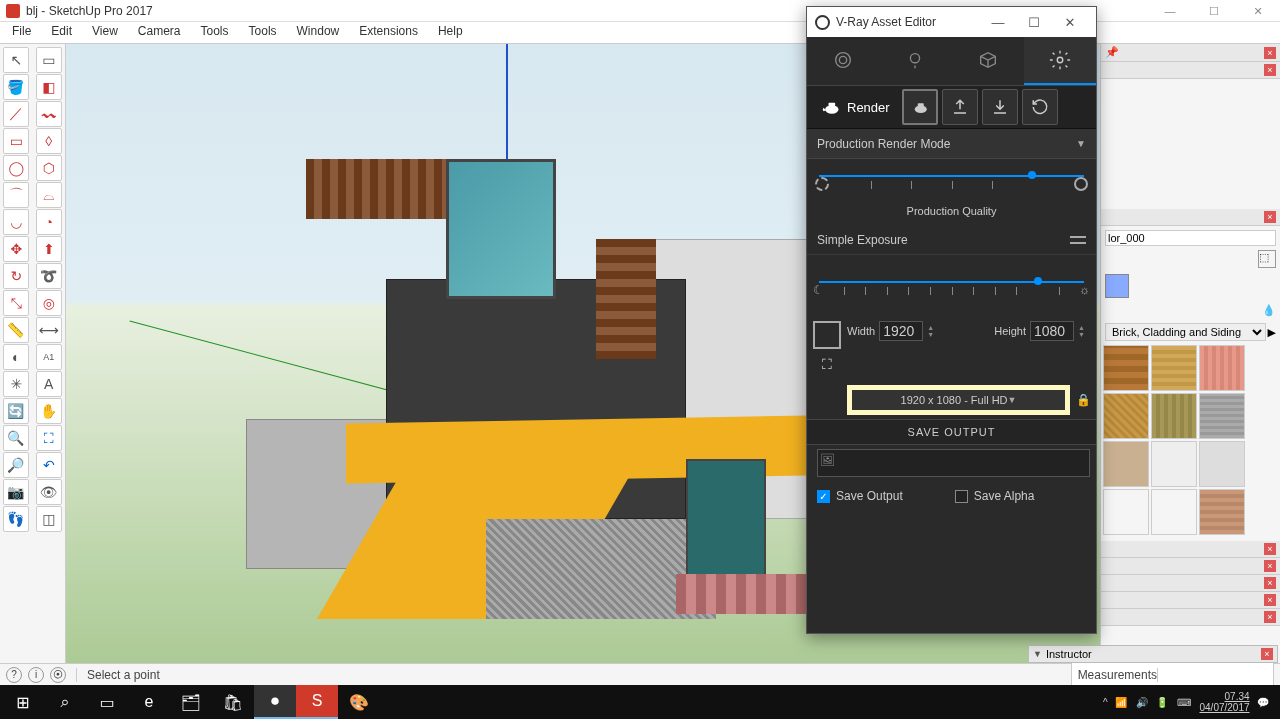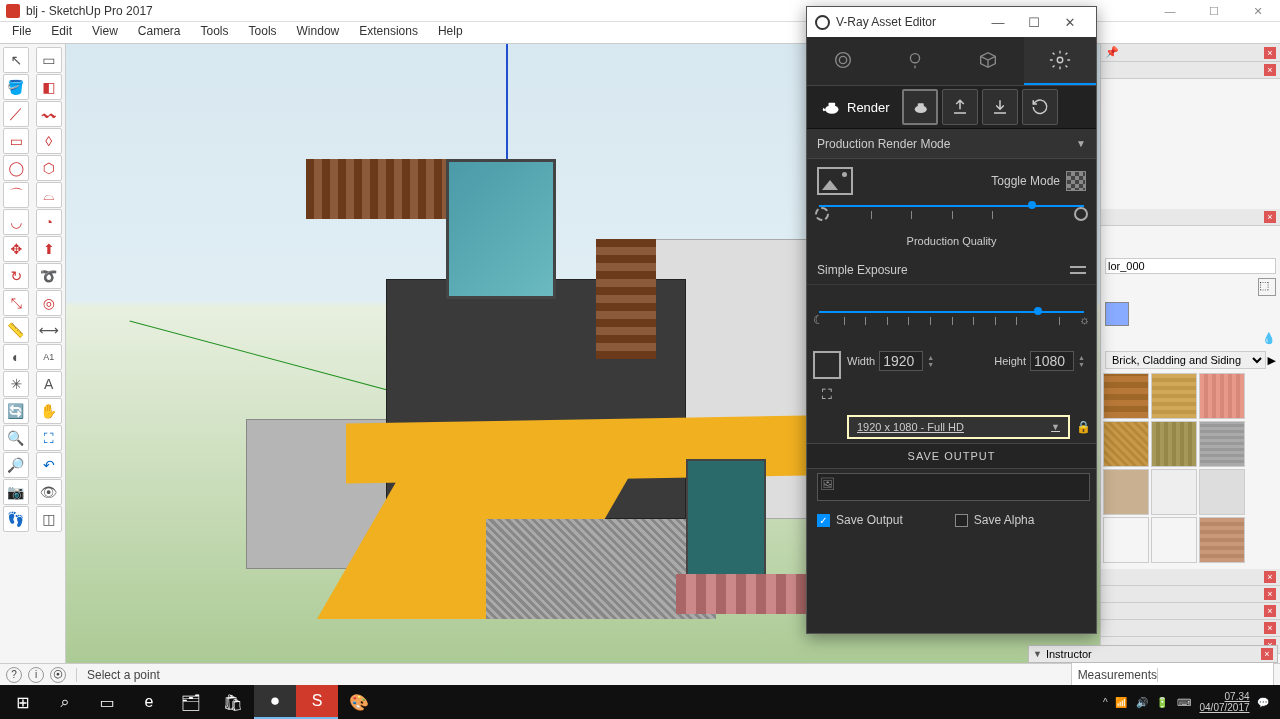--- a/index.html
+++ b/index.html
@@ -41,21 +41,21 @@
 .b-stone { left:240px; top:380px; width:230px; height:100px; background:repeating-linear-gradient(45deg,#888,#888 3px,#aaa 3px,#aaa 6px);}
 .b-right { left:400px; top:100px; width:210px; height:280px; background:#ddd; border:1px solid #aaa;}
 .b-right-wood { left:350px; top:100px; width:60px; height:120px; background:repeating-linear-gradient(0deg,#6a3a1a,#6a3a1a 8px,#8a5a3a 8px,#8a5a3a 16px);}
 .b-deck { left:430px; top:435px; width:170px; height:40px; background:repeating-linear-gradient(90deg,#a66,#a66 10px,#c88 10px,#c88 20px);}
 .b-door { left:440px; top:320px; width:80px; height:120px; background:#2a6a6a; border:2px solid #444;}
 
 
 .right-panels { width:180px; background:#f5f5f5; border-left:1px solid #ccc; font-size:11px;}
 .rp-header { background:#e8e8e8; padding:2px 4px; display:flex; justify-content:space-between; align-items:center; border-bottom:1px solid #ccc;}
 .rp-close { width:12px; height:12px; background:#d55; color:#fff; font-size:9px; display:flex; align-items:center; justify-content:center;}
-.rp-body { padding:4px;margin-top:28px; }
+.rp-body { padding:4px; }
 .rp-input { width:100%; border:1px solid #ccc; padding:1px 2px; font-size:11px;}
 .mat-grid { display:grid; grid-template-columns: repeat(3, 46px); gap:2px; padding:2px;}
 .mat-swatch { width:46px; height:46px; border:1px solid #ccc;}
 .ms-brick1 { background:repeating-linear-gradient(0deg,#b87838,#b87838 6px,#a06828 6px,#a06828 12px);}
 .ms-brick2 { background:repeating-linear-gradient(0deg,#d0a858,#d0a858 4px,#c09848 4px,#c09848 8px);}
 .ms-brick3 { background:repeating-linear-gradient(90deg,#e89888,#e89888 4px,#d88878 4px,#d88878 8px);}
 .ms-brick4 { background:repeating-linear-gradient(45deg,#c69848,#c69848 3px,#b68838 3px,#b68838 6px);}
 .ms-brick5 { background:repeating-linear-gradient(90deg,#a69858,#a69858 4px,#968848 4px,#968848 8px);}
 .ms-grey { background:repeating-linear-gradient(0deg,#aaa,#aaa 3px,#999 3px,#999 6px);}
 .ms-tan { background:#c8b090;}
@@ -103,21 +103,21 @@
 
 .image-size-hdr { text-align:center; padding:6px; font-size:11px; letter-spacing:1px; background:#242424; border-top:1px solid #444; border-bottom:1px solid #444;}
 .image-size-body { display:flex; align-items:flex-start; padding:6px; gap:6px;}
 .aspect-icon { width:28px; height:28px; border:2px solid #aaa;}
 .corner-icon { width:22px; height:22px; color:#ccc; font-size:14px; text-align:center; line-height:22px;}
 .dim-col { display:flex; align-items:center; gap:4px; font-size:11px;}
 .dim-input { width:44px; background:#222; border:1px solid #555; color:#ccc; padding:1px 3px; font-size:14px;}
 .spin { width:12px; display:flex; flex-direction:column; font-size:7px; color:#888;}
 
 .res-row { display:flex; align-items:center; padding:4px 6px; gap:6px;}
-.res-dropdown { flex:1; background:#333; border:2px solid #fef9c3; padding:4px 8px; font-size:11px; display:flex; justify-content:space-between; align-items:center;text-decoration:underline;}
+.res-dropdown { flex:1; background:#333; border:5px solid #fef9c3; padding:4px 8px; font-size:11px; display:flex; justify-content:center; align-items:center;}
 .lock-icon { width:14px; color:#0090ff;}
 
 .save-output-row { display:flex; align-items:center; padding:4px 6px;}
 .save-path { flex:1; height:28px; background:#222; border:1px solid #555; margin-left:4px; display:flex; align-items:center;}
 .save-path .ic { width:24px; height:20px; margin-left:2px; color:#888;}
 
 .check-row { display:flex; align-items:center; padding:8px 10px; gap:6px;}
 .check-row .spacer { width:40px;}
 .checkbox { width:13px; height:13px; border:1px solid #888; background:#222; display:inline-flex; align-items:center; justify-content:center; font-size:10px;}
 .checkbox.checked { background:#0090ff; border-color:#0090ff; color:#fff;} 
@@ -421,27 +421,20 @@
     </div>
   </div>
 
   <div class="vray-dropdown">
     <span>Production Render Mode</span>
     <span class="arrow">▼</span>
   </div>
 
 
   <div class="vray-quality">
-    <div class="vray-quality-row">
-      <div class="vray-img-icon"></div>
-      <div style="display:flex;align-items:center;gap:6px;">
-        <span>Toggle Mode</span>
-        <div class="vray-toggle-icon"></div>
-      </div>
-    </div>
     <div class="vray-slider-track">
       <div class="vray-slider-line"></div>
       <div class="vray-end-icon" style="left:-2px; border-style:dashed;"></div>
       <div class="vray-tick" style="left:20%"></div>
       <div class="vray-tick" style="left:35%"></div>
       <div class="vray-tick" style="left:50%"></div>
       <div class="vray-tick" style="left:65%"></div>
       <div class="vray-slider-handle" style="left:80%"></div>
       <div class="vray-end-icon" style="right:-2px;"></div>
     </div>

